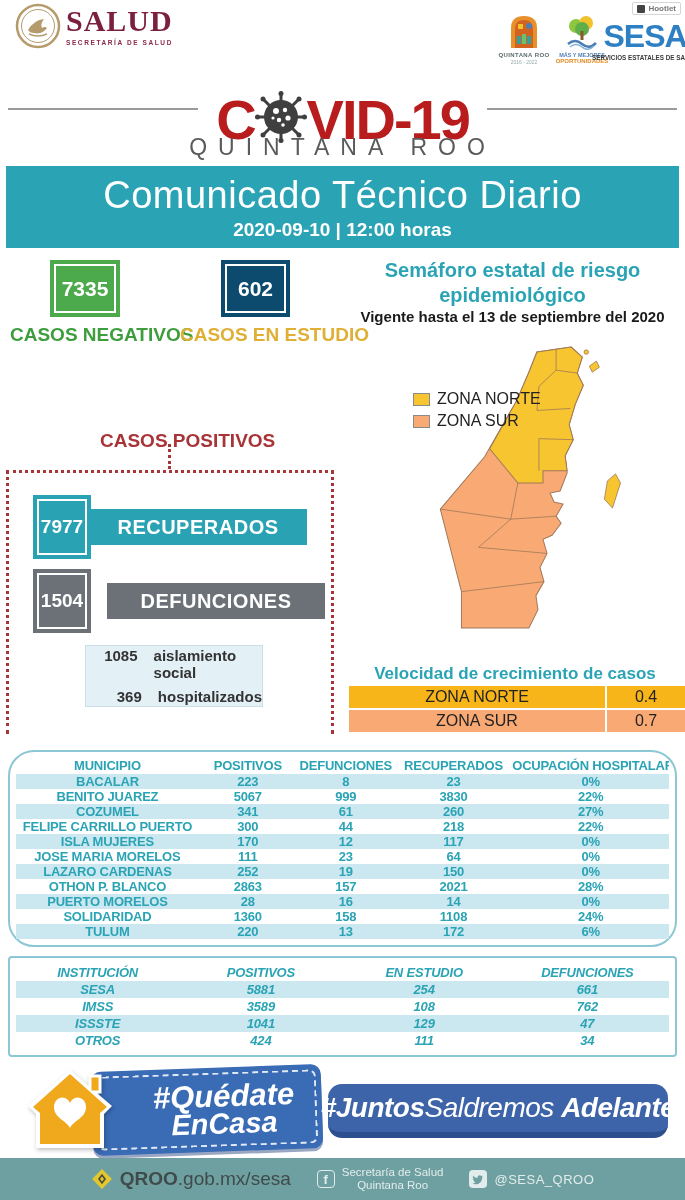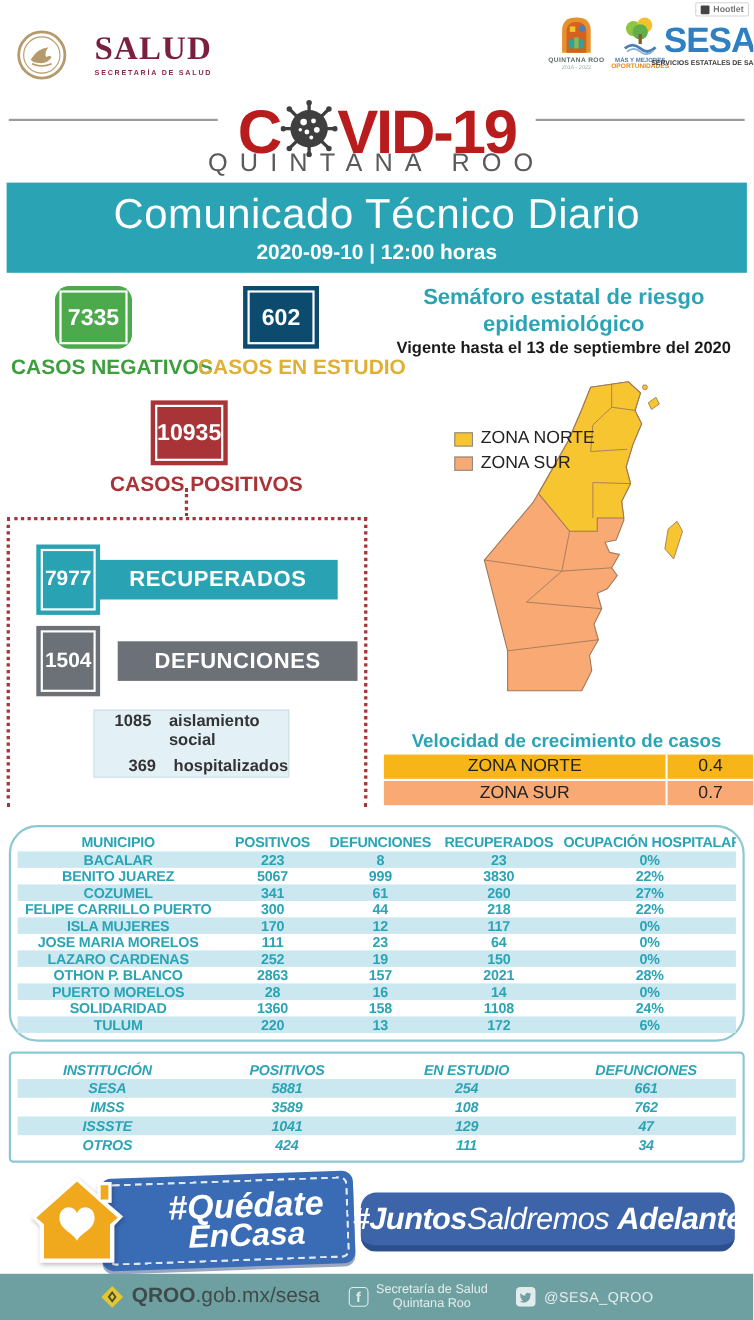--- a/index.html
+++ b/index.html
@@ -1,20 +1,20 @@
 <!DOCTYPE html>
 <html><head>
 <meta charset="utf-8">
 <style>
   * { margin:0; padding:0; box-sizing:border-box; }
   body { background:#e8e8e8; font-family:"Liberation Sans", sans-serif; }
   #page { position:relative; width:685px; height:1200px; background:#fff; margin:0 auto; overflow:hidden; }
 
   
-  .salud-logo { position:absolute; left:14px; top:26px; display:flex; align-items:center; gap:24px; }
+  .salud-logo { position:absolute; left:14px; top:2px; display:flex; align-items:center; gap:4px; }
   .crest { width:48px; height:48px; }
   .salud-word { font-family:"Liberation Serif", serif; font-weight:700; font-size:30px; color:#7a1f3d; letter-spacing:1px; line-height:1; }
   .salud-sub { font-size:6.5px; font-weight:700; color:#8a2a4a; letter-spacing:1.6px; margin-top:3px; }
   .logo-right { position:absolute; top:14px; display:flex; flex-direction:column; align-items:center; }
   .qr-shield { left:498px; width:52px; }
   .shield-svg { width:34px; height:36px; }
   .tiny-label { font-size:6px; font-weight:700; color:#5a6b6b; letter-spacing:.4px; margin-top:2px; text-align:center; }
   .tiny-sub { font-size:5px; color:#9aa; margin-top:1px; text-align:center; }
   .oport { left:556px; width:52px; }
   .tree-svg { width:40px; height:36px; }
@@ -198,31 +198,28 @@
     </svg><span>VID-19</span></div>
   <div class="rule rule-left"></div>
   <div class="rule rule-right"></div>
   <div class="covid-sub">QUINTANA ROO</div>
 
   <div class="banner" style="background: rgb(42, 164, 181);">
     <div class="banner-title">Comunicado Técnico Diario</div>
     <div class="banner-date">2020-09-10 | 12:00 horas</div>
   </div>
 
-  <div class="statbox sb-neg" style="background: rgb(76, 169, 76); border-radius: 13px;">
+  <div class="statbox sb-neg" style="background: rgb(76, 169, 76);">
     <div class="inner">7335</div>
   </div>
   <div class="statbox sb-est" style="background: #0c4a6e;">
     <div class="inner">602</div>
   </div>
   <div class="stat-label lb-neg">CASOS NEGATIVOS</div>
   <div class="stat-label lb-est">CASOS EN ESTUDIO</div>
-  <div class="statbox sb-pos" style="background: rgb(169, 52, 56);">
-    <div class="inner">10935</div>
-  </div>
   <div class="stat-label lb-pos">CASOS POSITIVOS</div>
   <div class="connector"></div>
 
   <div class="dash-panel">
     <div class="metric m-rec">
       <div class="metric-box">
         <div class="mb-in">7977</div>
       </div>
       <div class="metric-bar">RECUPERADOS</div>
     </div>

